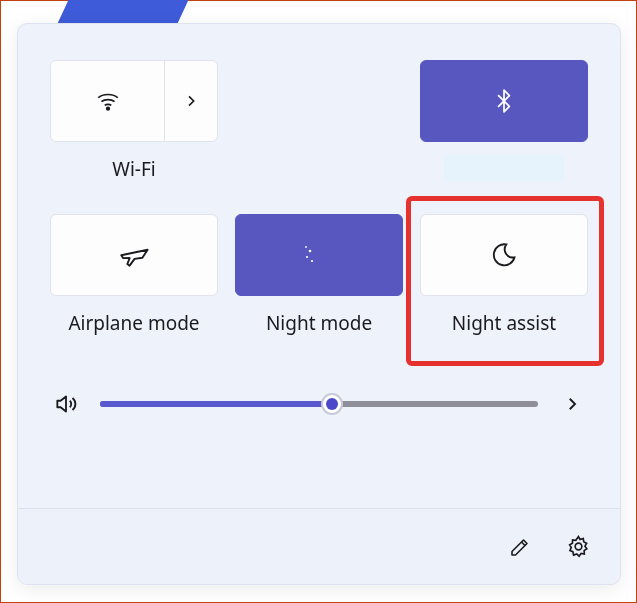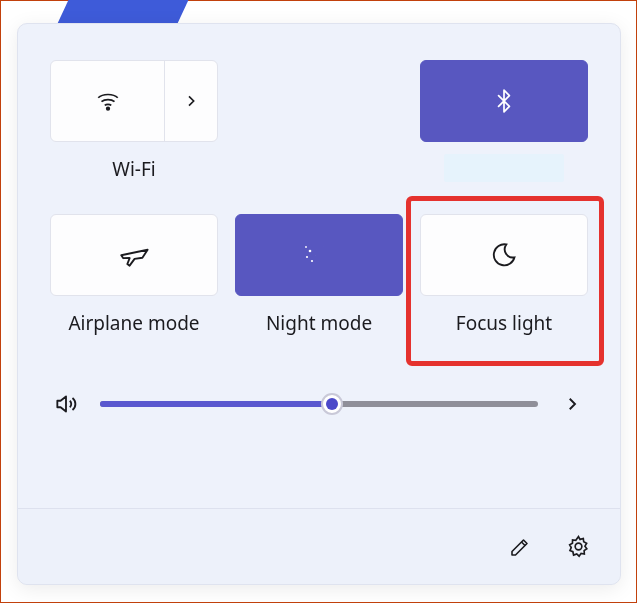--- a/index.html
+++ b/index.html
@@ -256,21 +256,21 @@
 
         <div class="tile-col">
           <div class="highlight-box"></div>
           <div class="tile">
             <span>
               <svg width="28" height="28" viewBox="0 0 24 24" fill="none" stroke="#1b1b1f" stroke-width="1.6">
                 <path d="M14 3 A9 9 0 1 0 21 14 A7 7 0 0 1 14 3 Z"></path>
               </svg>
             </span>
           </div>
-          <div class="tile-label">Focus light</div>
+          <div class="tile-label">Night assist</div>
         </div>
       </div>
     </div>
 
     <div class="slider-area">
       <span class="icon-btn">
         <svg width="26" height="26" viewBox="0 0 24 24" fill="none" stroke="#1b1b1f" stroke-width="1.7" stroke-linejoin="round">
           <path d="M4 9 H7 L12 5 V19 L7 15 H4 Z"></path>
           <path d="M15.5 9 A4 4 0 0 1 15.5 15"></path>
           <path d="M18 6.5 A7 7 0 0 1 18 17.5"></path>

